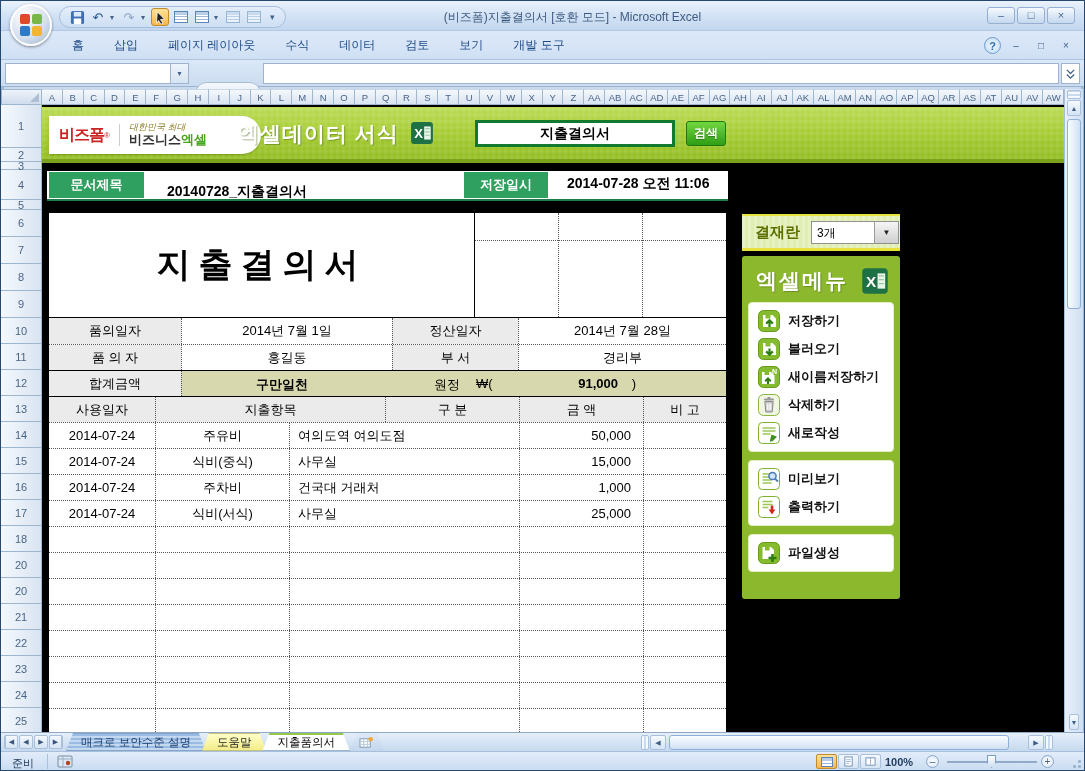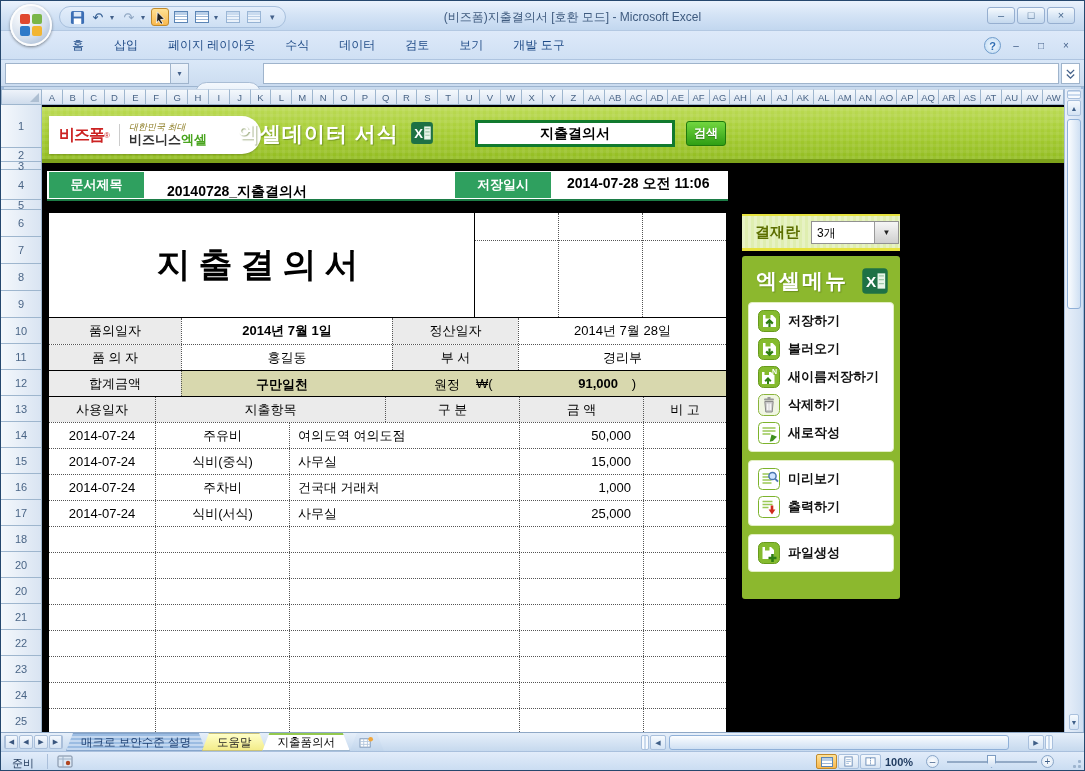--- a/index.html
+++ b/index.html
@@ -423,37 +423,37 @@
             <text x="4" y="16" font-size="12" fill="#fff" font-weight="bold" font-family="sans-serif">X</text>
           </svg>
         </div>
       <div class="searchbox">지출결의서</div>
       <div class="searchbtn">검색</div>
     </div>
 
     <div class="docstrip">
       <div class="doclabel" style="left:2px;width:95px;">문서제목</div>
       <div class="docval" style="left:120px;margin-top:8px;">20140728_지출결의서</div>
-      <div class="doclabel" style="left:408px;width:96px;">저장일시</div>
+      <div class="doclabel" style="left:417px;width:84px;">저장일시</div>
       <div class="docval" style="left:520px;">2014-07-28  오전 11:06</div>
     </div>
 
     <div class="form">
       <div class="fhead">
         <div class="fhead-title">지출결의서</div>
         <div class="appr">
           <div class="appr-col"></div>
           <div class="appr-col"></div>
           <div class="appr-col"></div>
           <div class="appr-strip"></div>
         </div>
       </div>
       <div class="frr">
         <div class="fcell flabel c0">품의일자</div>
-        <div class="fcell bdot" style="width:211px;font-weight:bold;">2014년 7월 1일</div>
+        <div class="fcell bdot" style="width:211px;">2014년 7월 1일</div>
         <div class="fcell flabel bdot" style="width:126px;">정산일자</div>
         <div class="fcell bdot" style="flex:1;">2014년 7월 28일</div>
       </div>
       <div class="frr">
         <div class="fcell flabel c0">품 의 자</div>
         <div class="fcell bdot" style="width:211px;">홍길동</div>
         <div class="fcell flabel bdot" style="width:126px;">부      서</div>
         <div class="fcell bdot" style="flex:1;">경리부</div>
       </div>
       <div class="frr solidtop">

